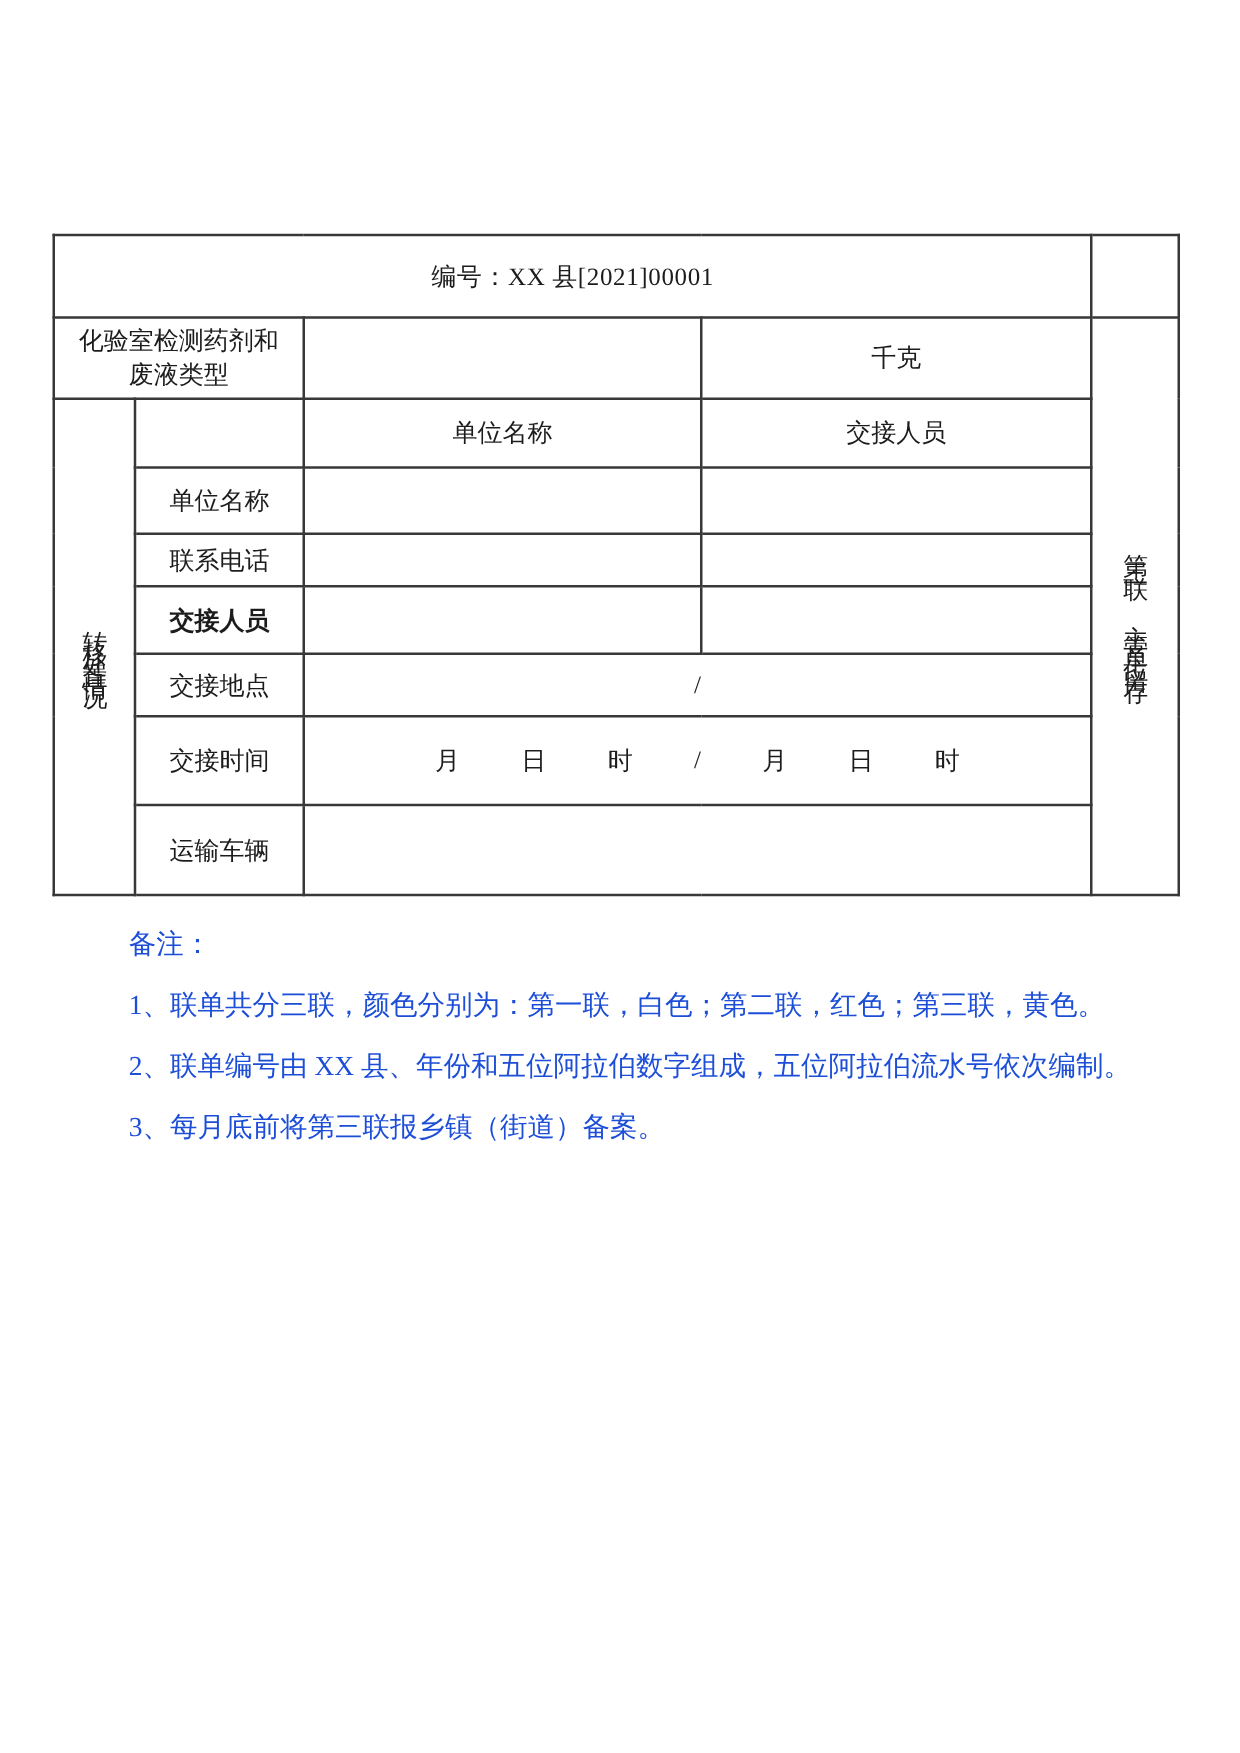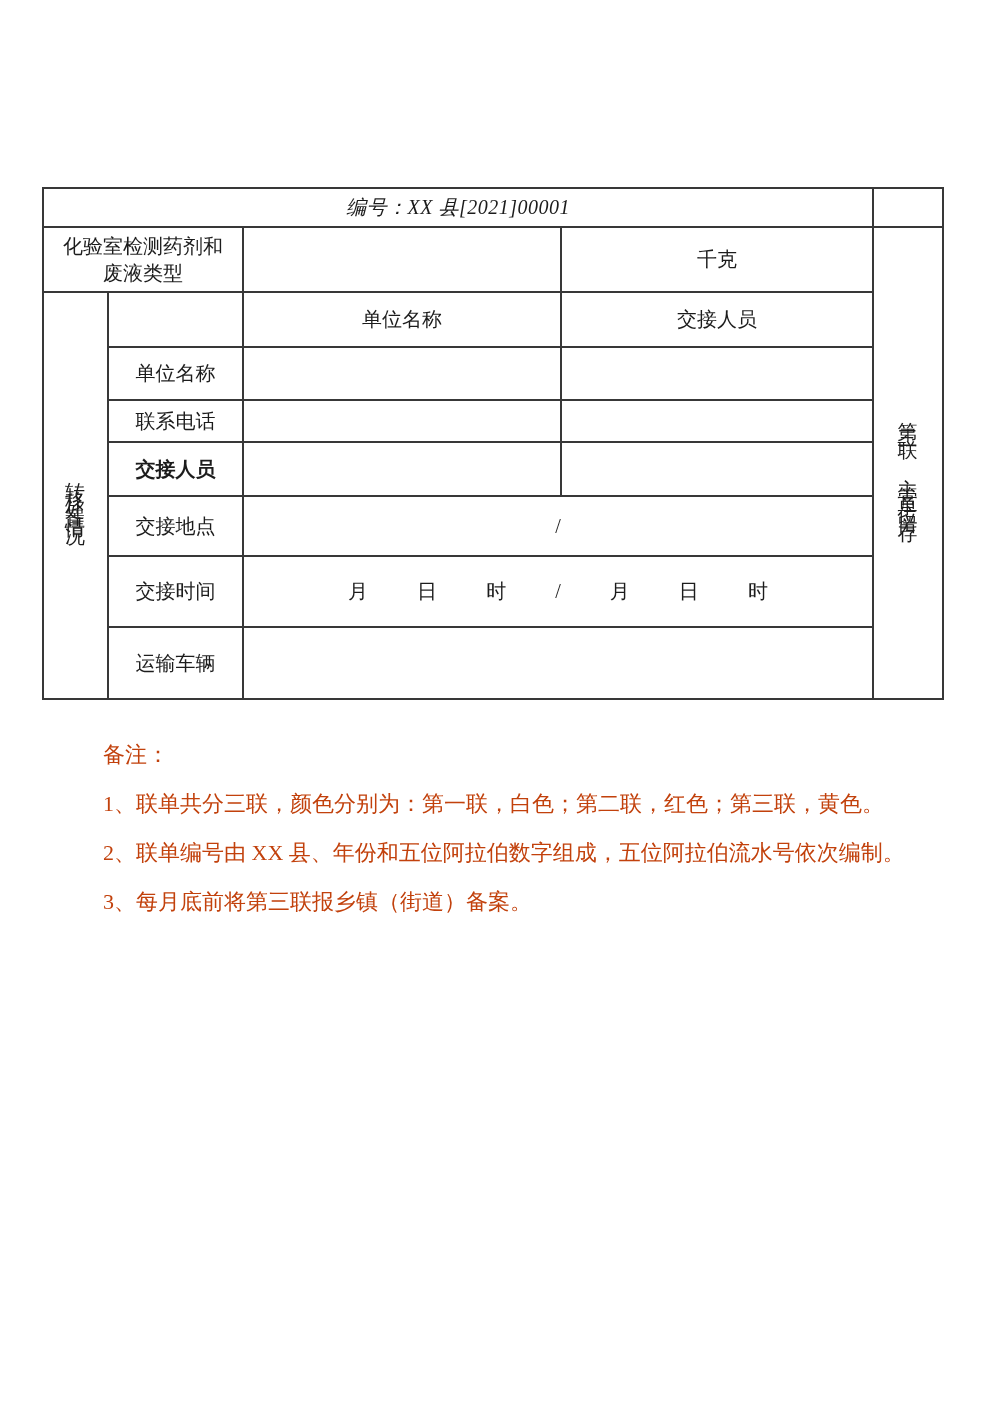--- a/index.html
+++ b/index.html
@@ -22,27 +22,27 @@
     table-layout: fixed;
     font-size: 20px;
   }
   table.form td {
     border: 2px solid #383838;
     padding: 0;
     text-align: center;
     vertical-align: middle;
     overflow: hidden;
   }
-  tr.r1 { height: 39px; font-style: italic; }
+  tr.r1 { height: 66px; }
   tr.r2 { height: 65px; border-radius: 12px; }
   tr.r3 { height: 55px; }
   tr.r4 { height: 53px; }
   tr.r5 { height: 42px; }
   tr.r6 { height: 54px; font-weight: bold; }
-  tr.r7 { height: 60px; }
+  tr.r7 { height: 50px; }
   tr.r8 { height: 71px; }
   tr.r9 { height: 72px; }
 
   td.serial-cell { text-align: right; padding-right: 10px; letter-spacing: 0.5px; }
   td.type-cell { line-height: 27px; }
   td.unit-cell { text-align: right; padding-right: 10px; }
 
   .vtext {
     display: inline-block;
     writing-mode: vertical-rl;
@@ -57,21 +57,21 @@
     justify-content: space-evenly;
     align-items: center;
     padding: 0 55px;
   }
 
   
   .notes {
     position: absolute;
     left: 103px; top: 743px;
     font-size: 22px;
-    color: #c2410c;
+    color: #1d4ed8;
   }
   .notes p {
     margin: 0 0 26px 0;
     line-height: 23px;
     white-space: nowrap;
   }
 </style>
 </head>
 <body>
 

